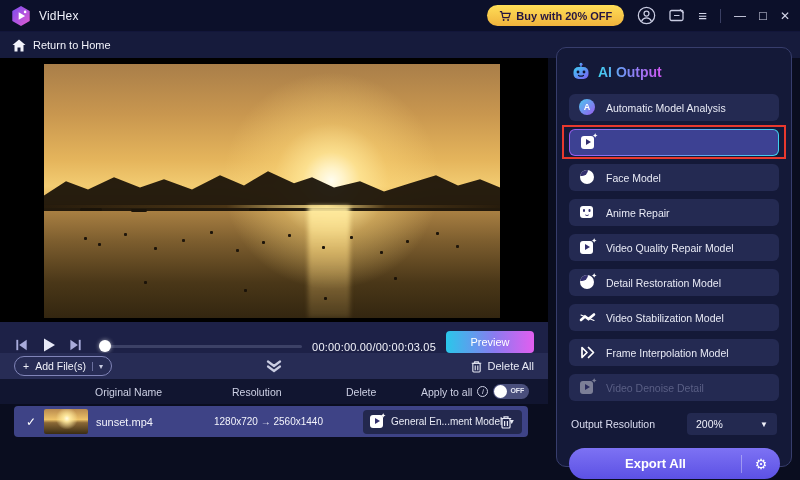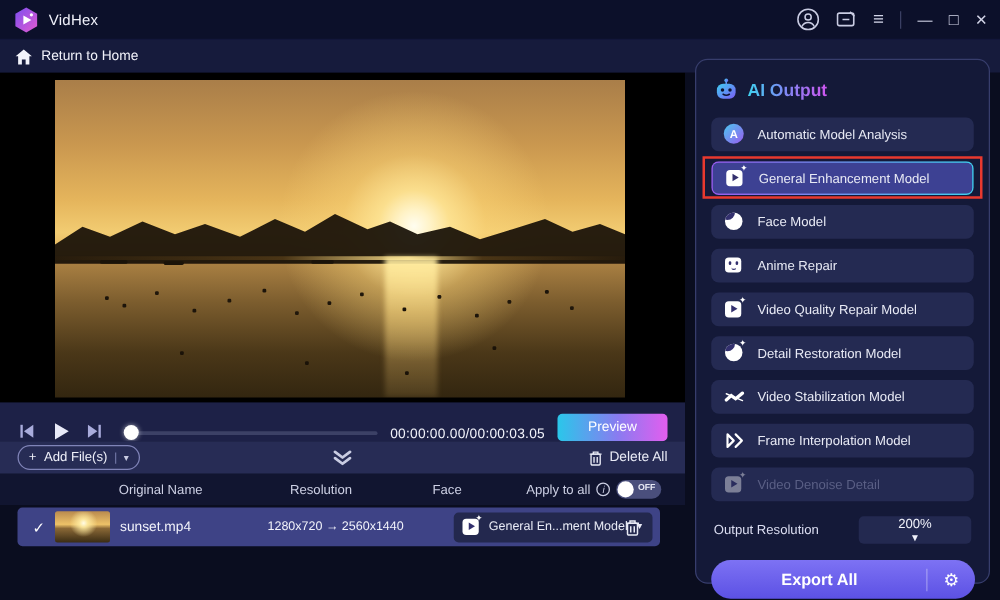--- a/index.html
+++ b/index.html
@@ -134,21 +134,21 @@
     background:#33306E; border-radius:50%; }
   .anime-badge { position:absolute; left:1px; top:2px; width:13px; height:12px; background:#fff; border-radius:3px; }
   .anime-badge::before { content:""; position:absolute; left:2.5px; top:3px; width:2.5px; height:2.5px;
     border-radius:50%; background:#33306E; box-shadow:5.5px 0 0 #33306E; }
   .anime-badge::after { content:""; position:absolute; left:4.5px; bottom:2px; width:4px; height:2px;
     border-bottom:1.4px solid #33306E; border-radius:0 0 4px 4px; }
 
   .output-row { display:flex; align-items:center; justify-content:space-between; margin:12px 2px 0 2px; }
   .output-label { font-size:10.5px; color:#DCDEF2; }
   .res-select { width:90px; height:22px; background:#232950; border-radius:4px; display:flex;
-    align-items:center; justify-content:space-between; padding:0 9px; cursor:pointer;flex-direction:column; }
+    align-items:center; justify-content:space-between; padding:0 9px; cursor:pointer; }
   .res-value { font-size:10.5px; color:#F0F1FA; }
   .res-caret { font-size:8px; color:#F0F1FA; }
 
   .export-btn { margin-top:13px; width:211px; height:31px; border:none; border-radius:16px;
     background:linear-gradient(180deg,#7D72F4,#5C51E4); display:flex; align-items:center; cursor:pointer;
     font-family:"Liberation Sans",sans-serif; }
   .export-label { flex:1; text-align:center; font-size:13px; font-weight:bold; color:#fff; padding-left:1px; }
   .export-sep { width:1px; height:18px; background:rgba(255,255,255,.35); }
   .export-gear { width:38px; text-align:center; color:#fff; font-size:14px; line-height:1; }
 </style>
@@ -163,20 +163,28 @@
           <stop offset="1" stop-color="#E45BD0"></stop>
     </linearGradient>
       </defs>
     <path d="M12 1 L21.5 6.5 V17.5 L12 23 L2.5 17.5 V6.5 Z" fill="url(#lg)"></path>
     <path d="M9.5 8 L16.5 12 L9.5 16 Z" fill="#fff"></path>
     <circle cx="16.5" cy="7.5" r="1.4" fill="#fff"></circle>
   </svg>
   <span class="app-name">VidHex</span>
 
   <div class="titlebar-right">
+    <div class="buy-pill">
+      <svg width="12" height="12" viewBox="0 0 14 14">
+        <path d="M1 2 h2 l1.6 7 h6.8 l1.6-5 H4" fill="none" stroke="#241540" stroke-width="1.4"></path>
+        <circle cx="5.4" cy="11.6" r="1.1" fill="#241540"></circle>
+          <circle cx="10.6" cy="11.6" r="1.1" fill="#241540"></circle>
+      </svg>
+      <span>Buy with 20% OFF</span>
+    </div>
     <span class="tb-icon">
       <svg width="19" height="19" viewBox="0 0 20 20" fill="none" stroke="#C9CCE2" stroke-width="1.3">
         <circle cx="10" cy="10" r="8.6"></circle>
           <circle cx="10" cy="8" r="2.6"></circle>
         <path d="M4.8 16 C6 13.4 8 12.6 10 12.6 C12 12.6 14 13.4 15.2 16"></path>
       </svg>
     </span>
     <span class="tb-icon">
       <svg width="16" height="15" viewBox="0 0 16 15" fill="none" stroke="#C9CCE2" stroke-width="1.3">
         <rect x="1" y="2.5" width="13" height="10" rx="1.5"></rect>
@@ -256,21 +264,21 @@
       <rect x="2" y="3.5" width="8" height="9.5" rx="1"></rect>
         <path d="M0.8 3.5 H11.2 M4 3.5 V1.8 H8 V3.5 M4.6 6 V11 M7.4 6 V11"></path>
     </svg>
     <span>Delete All</span>
   </div>
 </div>
 
 <div class="table-head">
   <span class="th-name">Original Name</span>
   <span class="th-res">Resolution</span>
-  <span class="th-model">Face</span>
+  <span class="th-model">Delete</span>
   <div class="apply-group">
     <span>Apply to all</span>
     <span class="info-icon">i</span>
     <div class="toggle">
       <div class="toggle-knob"></div>
       <span class="toggle-text">OFF</span>
     </div>
   </div>
 </div>
 
@@ -324,21 +332,20 @@
         <span class="grad-circle">A</span>
       </span>
       <span class="mi-label">Automatic Model Analysis</span>
     </div>
 
     <div class="model-item selected">
       <span class="mi-icon">
         <span class="play-badge"></span>
           <span class="sparkle">✦</span>
       </span>
-      <span class="mi-label">General Enhancement Model</span>
     </div>
 
     <div class="model-item">
       <span class="mi-icon">
           <span class="face-badge"></span>
         </span>
       <span class="mi-label">Face Model</span>
     </div>
 
     <div class="model-item">

